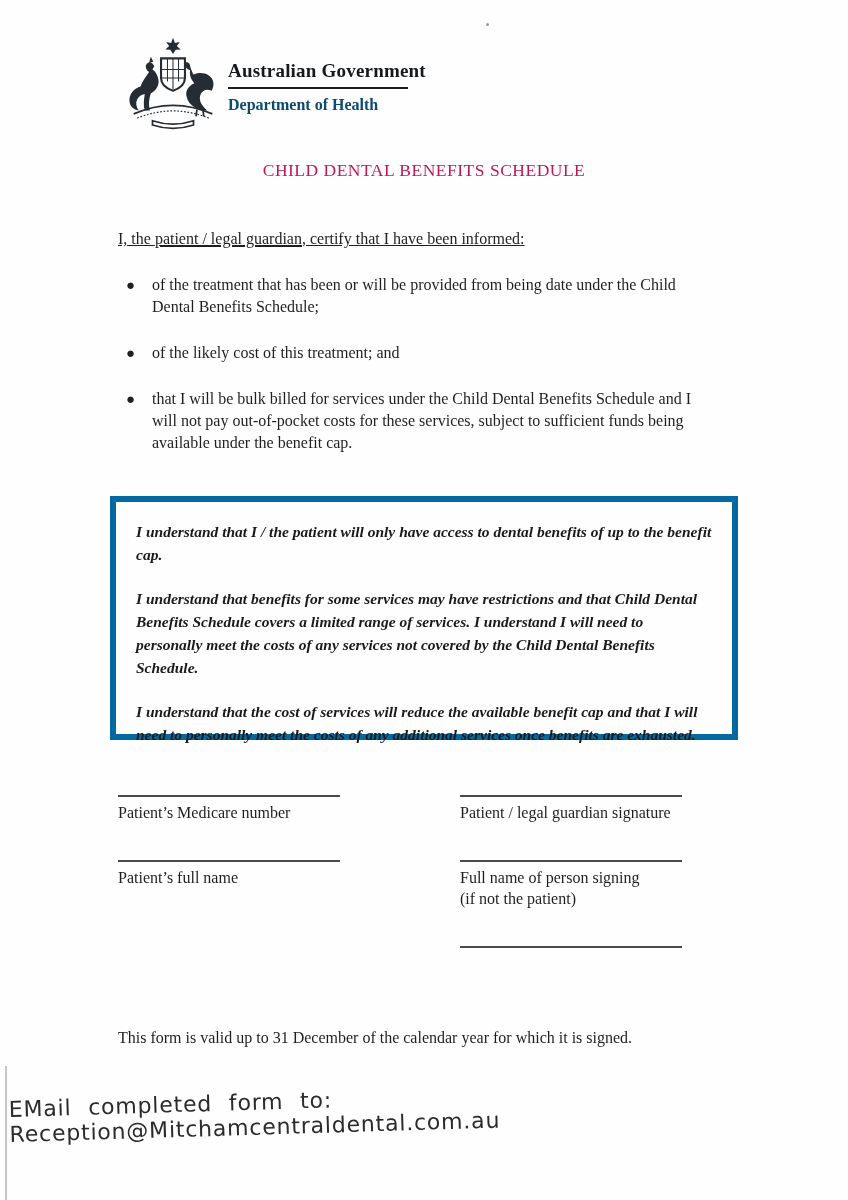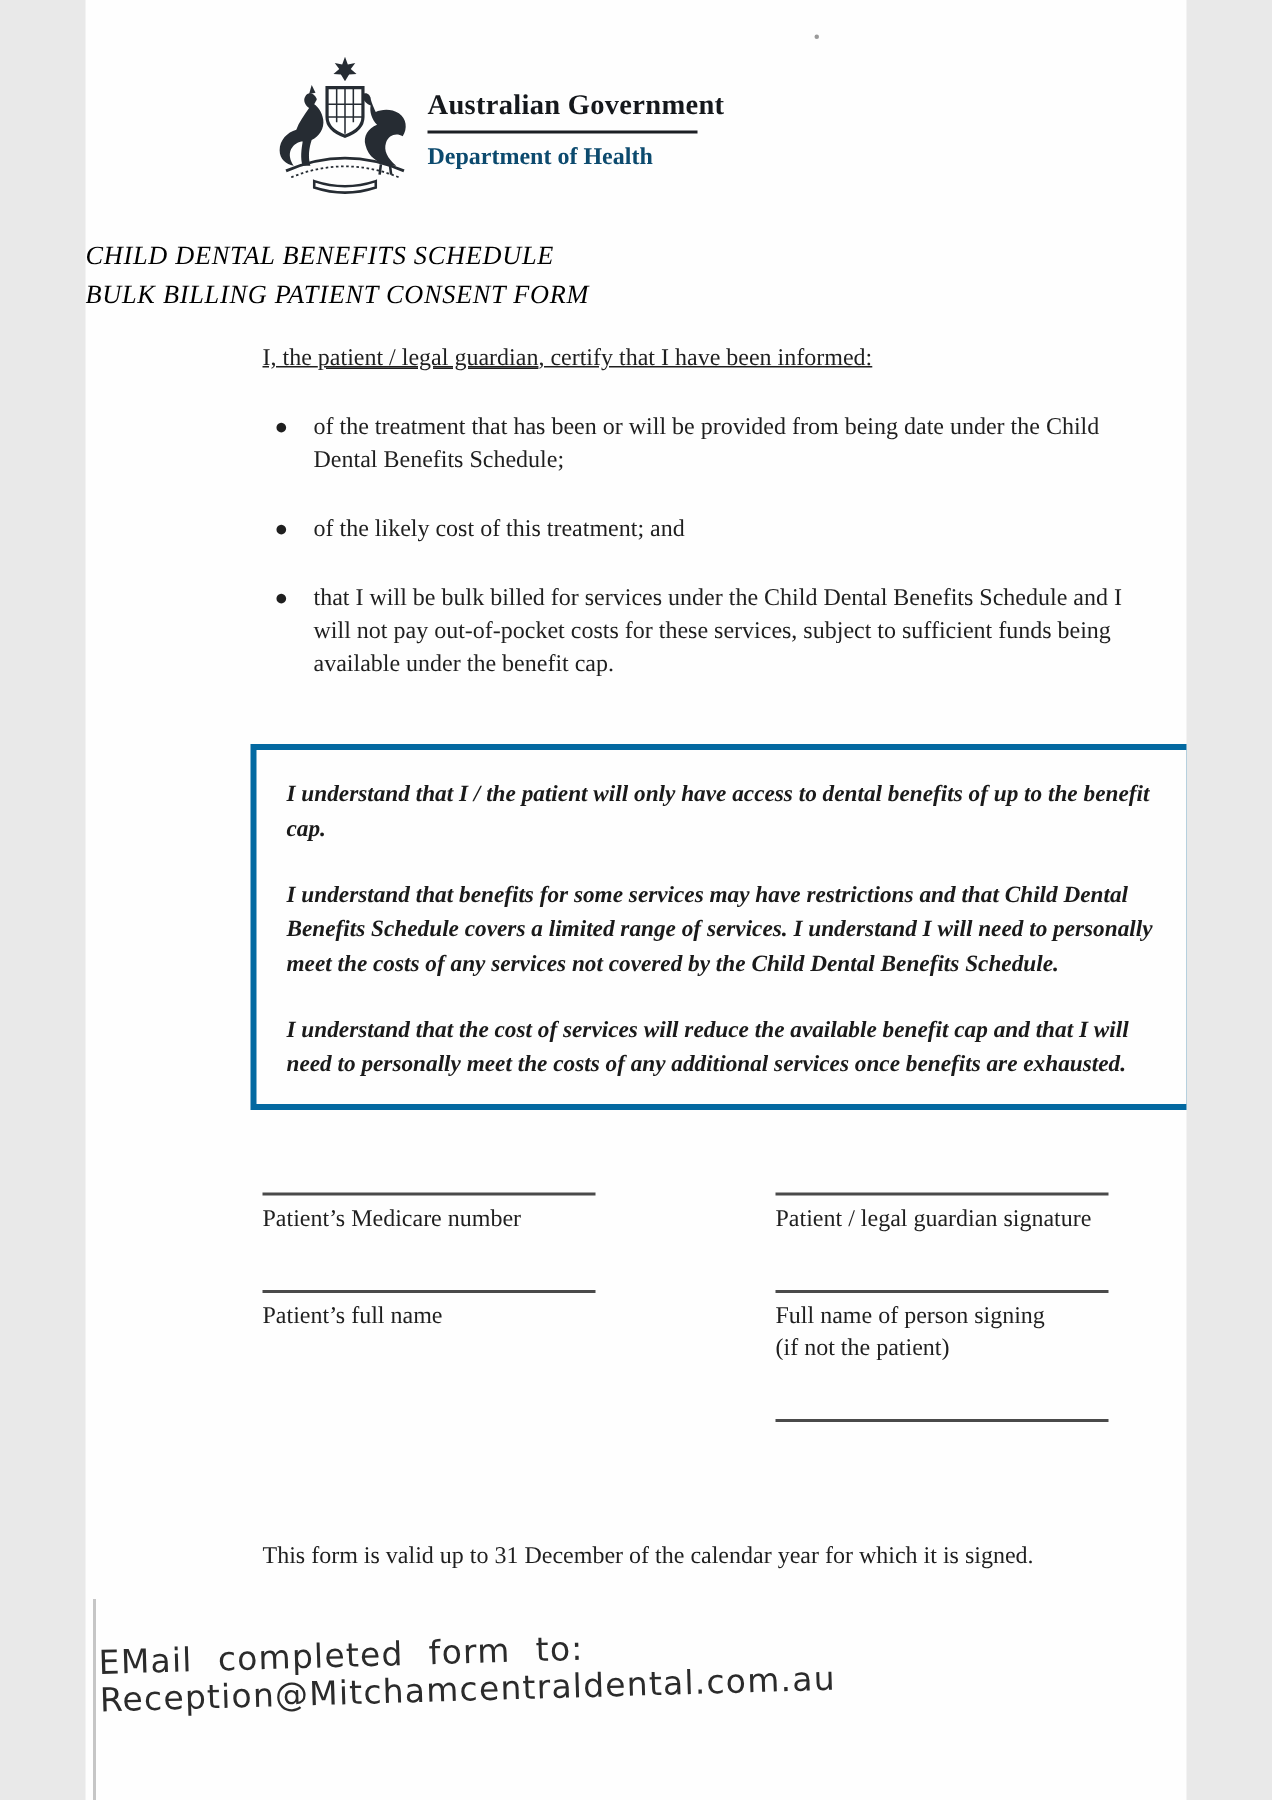--- a/index.html
+++ b/index.html
@@ -1,43 +1,43 @@
 <!DOCTYPE html>
 <html><head>
 <meta charset="utf-8">
 <style>
   html,body{margin:0;padding:0;background:#e9e9e9;}
   .page{
     position:relative;
-    width:734px;height:1200px;
+    width:848px;height:1200px;
     background:#fefefe;
     overflow:hidden;
     font-family:"Liberation Serif", serif;
     color:#1f1f1f;
     margin:0 auto;
   }
   
   .crest{position:absolute;left:121px;top:37px;}
   .gov-block{position:absolute;left:228px;top:60px;}
   .gov-line1{font-weight:bold;font-size:19px;letter-spacing:.2px;color:#15181c;}
   .gov-rule{width:180px;height:2px;background:#1c1f24;margin-top:5px;}
   .gov-line2{font-weight:bold;font-size:16px;margin-top:7px;color:#0c4a6e;}
   
-  .title{position:absolute;left:0;top:157px;width:100%;
-         font-size:17.5px;letter-spacing:.5px;line-height:26px;color:#000000;font-style:italic;}
+  .title{position:absolute;left:0;top:157px;width:100%;text-align:center;
+         font-size:17.5px;letter-spacing:.5px;line-height:26px;color:#be185d;}
   
   .intro{position:absolute;left:118px;top:230px;font-size:16px;text-decoration:underline;}
   .intro u{text-underline-offset:2px;}
   
   .bullets{position:absolute;left:126px;top:274px;width:592px;font-size:16px;line-height:22px;}
   .bullet-item{display:flex;margin-bottom:24px;}
   .bullet-dot{width:26px;flex:0 0 26px;font-size:15px;}
   
   .decl-box{position:absolute;left:110px;top:496px;width:628px;height:244px;
-            box-sizing:border-box;border:4px solid #0369a1;padding:18px 20px 0 20px;}
+            box-sizing:border-box;border:6px solid #0369a1;padding:18px 20px 0 20px;}
   .decl-box p{margin:0 0 21px 0;font-weight:bold;font-style:italic;
               font-size:15.5px;line-height:23px;color:#1a1a1a;}
   
   .sig-field{position:absolute;font-size:16px;line-height:21px;}
   .sig-line{width:222px;height:0;border-top:2px solid #4a4a4a;margin-bottom:5px;}
   
   .validity{position:absolute;left:118px;top:1029px;font-size:16px;}
   
   .handwriting{
     position:absolute;left:10px;top:1097px;width:800px;
@@ -80,21 +80,20 @@
   </svg>
 
   <div class="gov-block">
     <div class="gov-line1">Australian Government</div>
     <div class="gov-rule"></div>
     <div class="gov-line2">Department of Health</div>
   </div>
 
   <div class="title">
     <div>CHILD DENTAL BENEFITS SCHEDULE</div>
-    <div>BULK BILLING PATIENT CONSENT FORM</div>
   </div>
 
   <div class="intro">
     <span>I, the </span><u>patient / legal guardian</u><span>, certify that I have been informed:</span>
   </div>
 
   <div class="bullets">
     <div class="bullet-item">
       <span class="bullet-dot">●</span>
       <span>of the treatment that has been or will be provided from being date under the Child Dental Benefits Schedule;</span>

